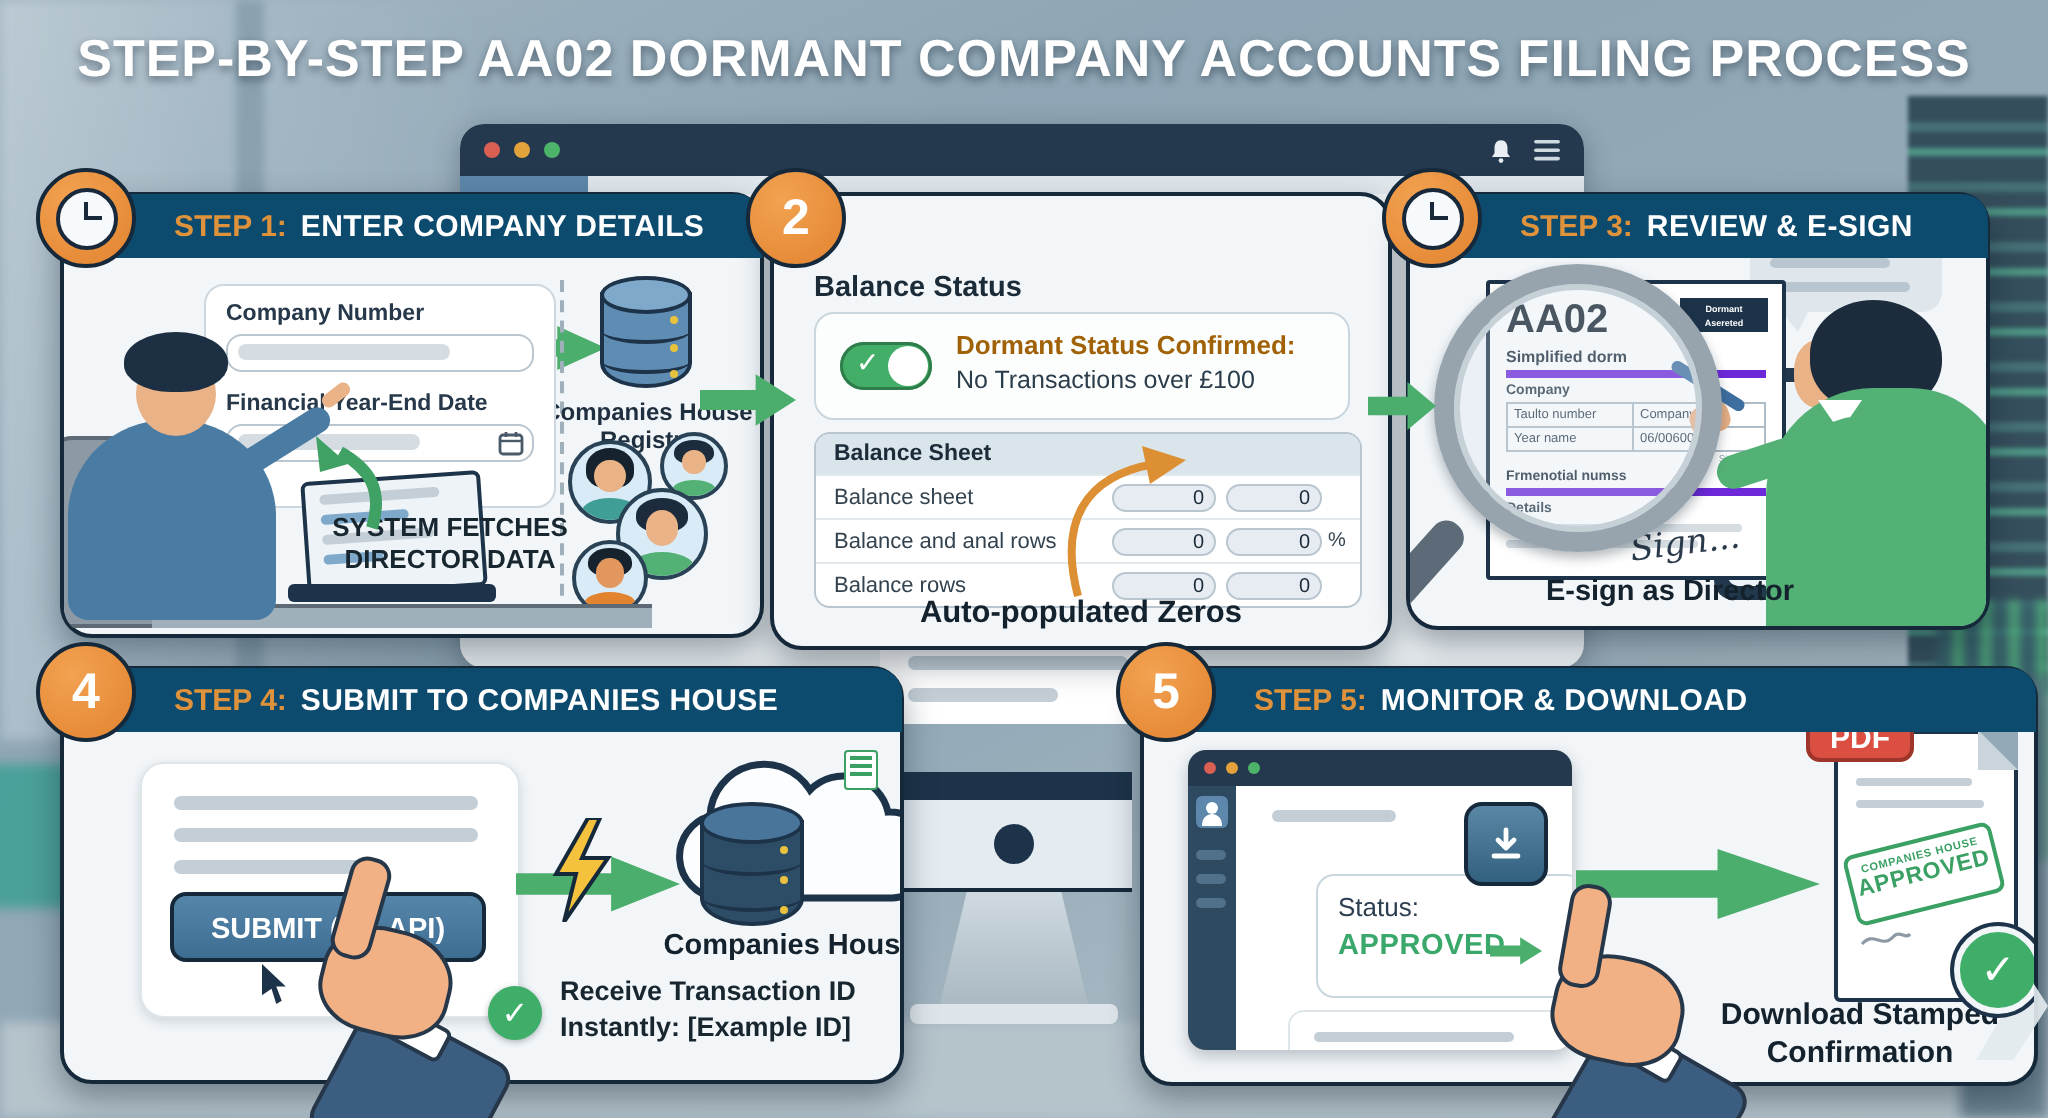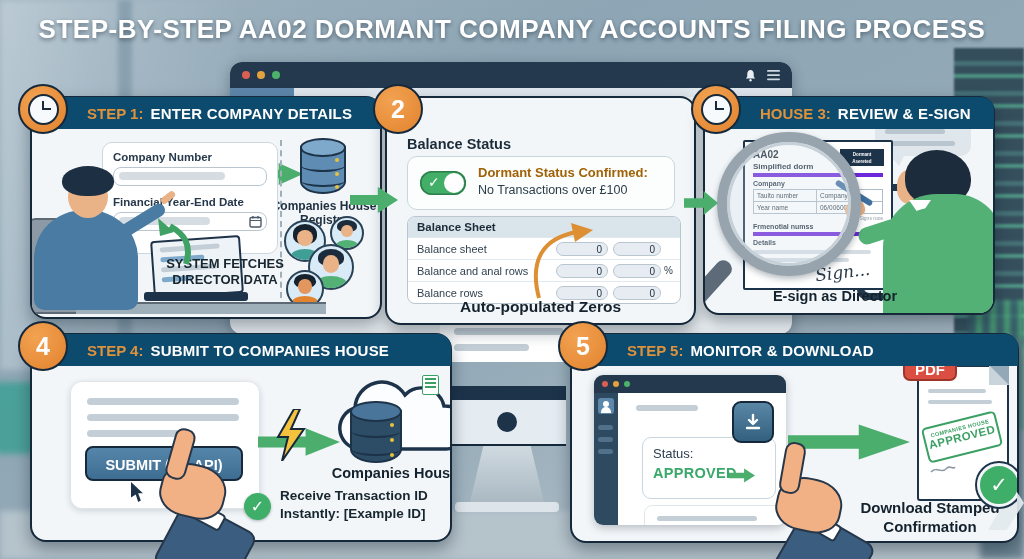--- a/index.html
+++ b/index.html
@@ -105,21 +105,21 @@
   .p2-tl{font-size:11px;color:#32424f;flex:1;}
   .val{width:52px;height:14px;background:#e6ecf1;border:1px solid #b9c6cf;border-radius:7px;
     font-size:10px;text-align:right;padding-right:5px;line-height:14px;color:#1b2b38;box-sizing:border-box;margin-left:5px;}
   .sfx{font-size:10px;color:#32424f;width:10px;margin-left:3px;}
   .p2-note{position:absolute;left:0;right:0;top:200px;text-align:center;font-size:15.5px;font-weight:800;color:#14222d;}
   .p2-curve{position:absolute;left:128px;top:118px;z-index:3;}
   
   #p3{left:703px;top:96px;width:288px;height:215px;}
   .p3-doc{position:absolute;left:38px;top:42px;width:150px;height:150px;background:#fff;border:2px solid #1d3349;
     border-radius:2px;padding:7px 8px;box-sizing:border-box;z-index:2;}
-  .p3-t{font-size:10px;font-weight:800;color:#14222d;}
+  .p3-t{font-size:20px;font-weight:800;color:#14222d;}
   .p3-badge{position:absolute;right:7px;top:7px;width:44px;height:17px;background:#1d3349;color:#fff;
     font-size:4.5px;font-weight:700;text-align:center;line-height:1.6;padding-top:2px;box-sizing:border-box;}
   .p3-sub{font-size:8px;font-weight:800;color:#1b2b38;border-bottom:4px solid #6d28d9;padding-bottom:2px;margin-top:2px;}
   .p3-sec{font-size:7px;font-weight:700;color:#2b3c4a;margin-top:3px;}
   .p3-grid{display:grid;grid-template-columns:62px 1fr;border:1px solid #aebcc5;margin-top:2px;}
   .p3-cell{font-size:6.5px;color:#2b3c4a;padding:2px 3px;border-top:1px solid #aebcc5;border-left:1px solid #aebcc5;}
   .p3-cell:nth-child(-n+2){border-top:none;}
   .p3-cell:nth-child(odd){border-left:none;}
   .p3-tiny{font-size:5px;color:#8d9aa5;text-align:right;margin-top:1px;}
   .p3-line{height:4px;background:#d5dde3;border-radius:2px;margin-top:4px;}
@@ -166,21 +166,21 @@
   #p5{left:570px;top:333px;width:445px;height:206px;}
   .p5-br{position:absolute;left:22px;top:40px;width:192px;height:150px;background:#fff;border-radius:9px;
     overflow:hidden;box-shadow:0 3px 8px rgba(10,25,40,.25);}
   .p5-bar{position:absolute;left:0;top:0;right:0;height:18px;background:#24394e;display:flex;align-items:center;padding-left:8px;gap:5px;}
   .p5-bar .dot{width:6px;height:6px;margin:0;}
   .p5-side{position:absolute;left:0;top:18px;bottom:0;width:24px;background:#2e4a61;}
   .p5-user{position:absolute;left:4px;top:5px;width:16px;height:16px;background:#5d87ab;border-radius:3px;}
   .p5-user::before{content:"";position:absolute;left:5px;top:3px;width:6px;height:6px;border-radius:50%;background:#fff;}
   .p5-user::after{content:"";position:absolute;left:3px;top:9px;width:10px;height:6px;border-radius:5px 5px 0 0;background:#fff;}
   .p5-sline{position:absolute;left:4px;width:15px;height:5px;border-radius:3px;background:#51708a;}
-  .p5-sc{position:absolute;left:48px;top:62px;width:132px;height:60px;background:#fff;border:1.5px solid #c9d6de;border-radius:9px;text-align:right;}
+  .p5-sc{position:absolute;left:64px;top:62px;width:132px;height:60px;background:#fff;border:1.5px solid #c9d6de;border-radius:9px;text-align:right;}
   .p5-stl{position:absolute;left:10px;top:8px;font-size:13px;color:#2c3e50;}
   .p5-stv{position:absolute;left:10px;top:27px;font-size:14.5px;font-weight:800;color:#3aa86a;letter-spacing:.3px;}
   .p5-dl{position:absolute;left:160px;top:66px;width:42px;height:42px;border-radius:9px;
     background:linear-gradient(180deg,#5a87a5,#32607f);border:2.5px solid #16293b;z-index:3;
     display:flex;align-items:center;justify-content:center;box-sizing:border-box;}
   .p5-c2{position:absolute;left:50px;top:130px;width:148px;height:48px;background:#fff;border:1px solid #dfe6ea;border-radius:8px;}
   .pdf{position:absolute;left:345px;top:30px;width:88px;height:132px;background:#fff;border:2px solid #1d3349;border-radius:3px;z-index:2;}
   .pdf-fold{position:absolute;right:-2px;top:-2px;width:0;height:0;border-left:20px solid #c9d4db;border-top:20px solid #93a9b7;}
   .pdf-badge{position:absolute;left:-16px;top:-13px;width:54px;height:27px;background:#da4f41;border-radius:7px;
     color:#fff;font-weight:800;font-size:15px;text-align:center;line-height:27px;border:2px solid #9e352a;box-sizing:border-box;z-index:3;}
@@ -422,21 +422,21 @@
           <div class="p3-hair"></div>
           <div class="p3-body"></div>
         <div class="p3-collar"></div>
           <div class="p3-arm"></div>
           <div class="p3-hand"></div>
         <div class="p3-pen"></div>
       </div>
       <div class="p3-cap">E-sign as Director</div>
     </div>
     <header class="ph">
-      <span class="pl">HOUSE 3:</span>
+      <span class="pl">STEP 3:</span>
       <span class="pt">REVIEW &amp; E-SIGN</span>
     </header>
     <div class="bdg">
         <span class="clockf">
           <i class="ch"></i>
           <i class="cm"></i>
         </span>
       </div>
   </section>
 

